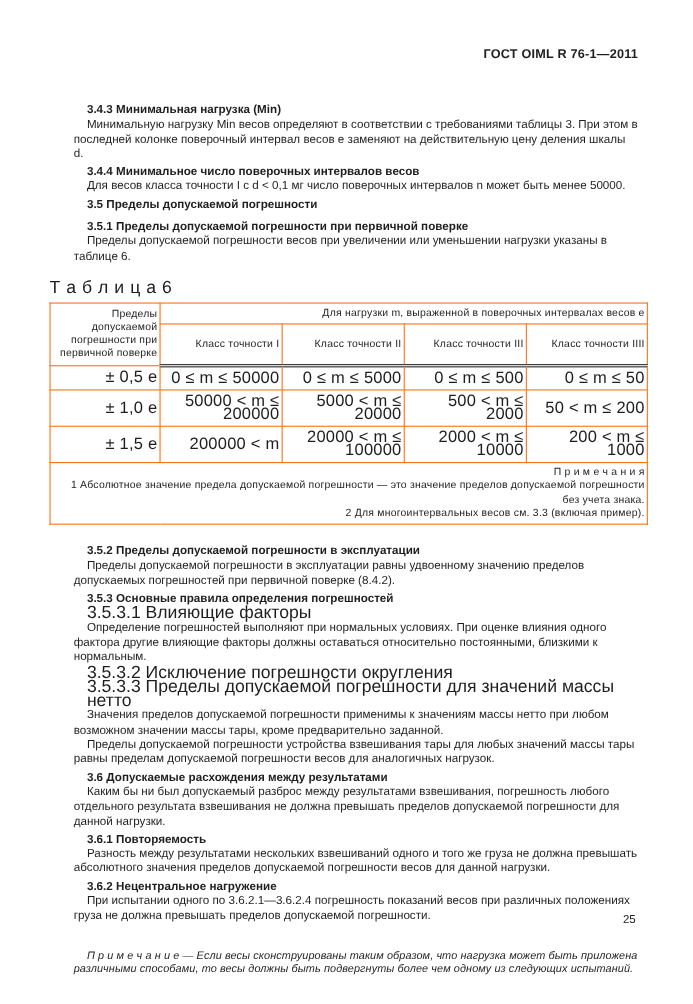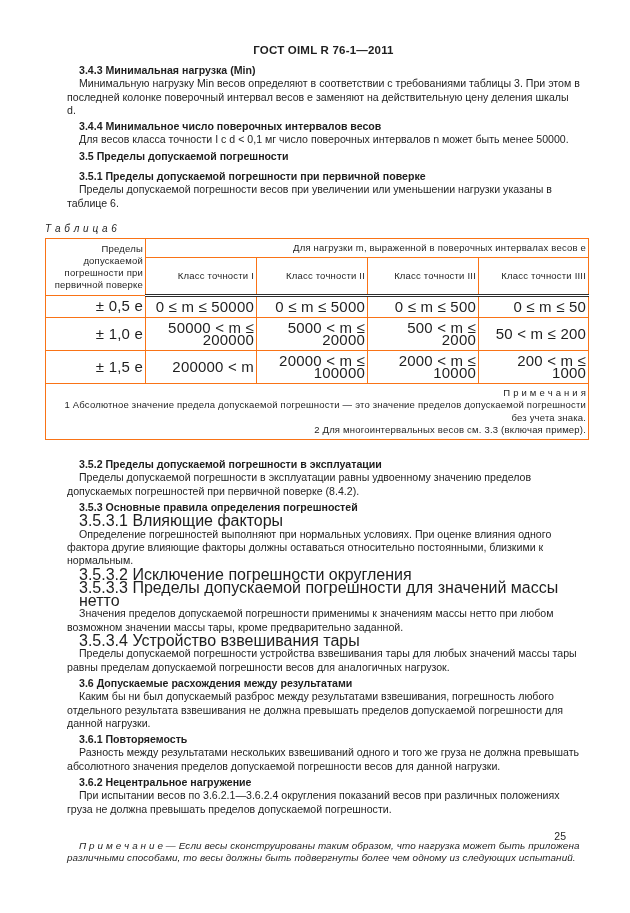--- a/index.html
+++ b/index.html
@@ -2,39 +2,39 @@
 <html><head>
 <meta charset="utf-8">
 <style>
   html,body{margin:0;padding:0;}
   body{
     width:630px;height:913px;background:#ffffff;position:relative;
     font-family:"Liberation Sans",sans-serif;color:#1e1e1e;
     -webkit-font-smoothing:antialiased;overflow:hidden;
   }
   .page{position:absolute;inset:0;padding:44px 50px 0 67px;box-sizing:border-box;}
-  .doc-header{text-align:center;font-weight:bold;font-size:11.5px;margin-bottom:8px;letter-spacing:.2px;}
+  .doc-header{text-align:right;font-weight:bold;font-size:11.5px;margin-bottom:38px;letter-spacing:.2px;}
   .h{font-weight:bold;font-size:10.6px;line-height:13.3px;padding-left:12px;margin-top:3px;}
   .h-sp{margin-top:7px;}
   .p{font-size:10.6px;line-height:13.3px;text-indent:12px;}
   .sub{font-size:16px;line-height:13.3px;padding-left:12px;}
-  .tlabel{font-size:10px;letter-spacing:.5px;margin-top:13px;margin-left:-22px;margin-bottom:4px;font-style:italic;}
+  .tlabel{font-size:16px;letter-spacing:.5px;margin-top:13px;margin-left:-22px;margin-bottom:4px;}
   table.t6{border-collapse:collapse;margin-left:-22px;width:543px;table-layout:fixed;}
   table.t6 td{border:1px solid #f97316;text-align:right;vertical-align:middle;
     font-size:9.5px;line-height:12px;padding:3px 2px;letter-spacing:.2px;}
   td.corner{padding:4px 8px;border-bottom:3px double #2c2c2c;}
   td.spanhdr{padding:3px 2px;}
   tr.clsrow td{padding:12px 2px;border-bottom:3px double #2c2c2c;}
   tr.datarow td{padding:4px 2px;font-size:15px;}
   td.notescell{text-align:left;padding:5px 10px 7px 10px;}
   .notes-title{font-size:9.5px;line-height:12.3px;text-indent:14px;}
   .note-p{font-size:9.5px;line-height:12.3px;text-indent:14px;}
   .after{margin-top:18px;}
   .endnote{font-size:9.9px;line-height:12.6px;text-indent:12px;margin-top:24px;letter-spacing:.1px;font-style:italic;}
-  .pagenum{position:absolute;top:830px;right:64px;font-size:10.5px;}
+  .pagenum{position:absolute;top:830px;right:52px;font-size:10.5px;}
 </style>
 </head>
 <body>
 
 <div class="page">
 
   <div class="doc-header">ГОСТ OIML R 76-1—2011</div>
 
   <div class="h">3.4.3 Минимальная нагрузка (Min)</div>
   <div class="p">Минимальную нагрузку Min весов определяют в соответствии с требованиями таблицы 3. При этом в последней колонке поверочный интервал весов e заменяют на действительную цену деления шкалы d.</div>
@@ -97,24 +97,23 @@
     </table>
 
   <div class="h after">3.5.2 Пределы допускаемой погрешности в эксплуатации</div>
   <div class="p">Пределы допускаемой погрешности в эксплуатации равны удвоенному значению пределов допускаемых погрешностей при первичной поверке (8.4.2).</div>
   <div class="h">3.5.3 Основные правила определения погрешностей</div>
   <div class="sub">3.5.3.1 Влияющие факторы</div>
   <div class="p">Определение погрешностей выполняют при нормальных условиях. При оценке влияния одного фактора другие влияющие факторы должны оставаться относительно постоянными, близкими к нормальным.</div>
   <div class="sub">3.5.3.2 Исключение погрешности округления</div>
   <div class="sub">3.5.3.3 Пределы допускаемой погрешности для значений массы нетто</div>
   <div class="p">Значения пределов допускаемой погрешности применимы к значениям массы нетто при любом возможном значении массы тары, кроме предварительно заданной.</div>
-  <div class="sub">3.5.3.4 Устройство взвешивания тары</div>
   <div class="p">Пределы допускаемой погрешности устройства взвешивания тары для любых значений массы тары равны пределам допускаемой погрешности весов для аналогичных нагрузок.</div>
   <div class="h">3.6 Допускаемые расхождения между результатами</div>
   <div class="p">Каким бы ни был допускаемый разброс между результатами взвешивания, погрешность любого отдельного результата взвешивания не должна превышать пределов допускаемой погрешности для данной нагрузки.</div>
   <div class="h">3.6.1 Повторяемость</div>
   <div class="p">Разность между результатами нескольких взвешиваний одного и того же груза  не должна превышать абсолютного значения пределов допускаемой погрешности весов для данной нагрузки.</div>
   <div class="h">3.6.2 Нецентральное  нагружение</div>
-  <div class="p">При испытании весов по 3.6.2.1—3.6.2.4 округления показаний весов при различных положениях груза не должна превышать пределов допускаемой погрешности.</div>
+  <div class="p">При испытании одного по 3.6.2.1—3.6.2.4 погрешность показаний весов при различных положениях груза не должна превышать пределов допускаемой погрешности.</div>
   <div class="endnote">П р и м е ч а н и е — Если весы сконструированы таким образом, что нагрузка может быть приложена различными способами, то весы должны быть подвергнуты более чем одному из следующих испытаний.</div>
 
   <div class="pagenum">25</div>
 </div>
 
 </body></html>

